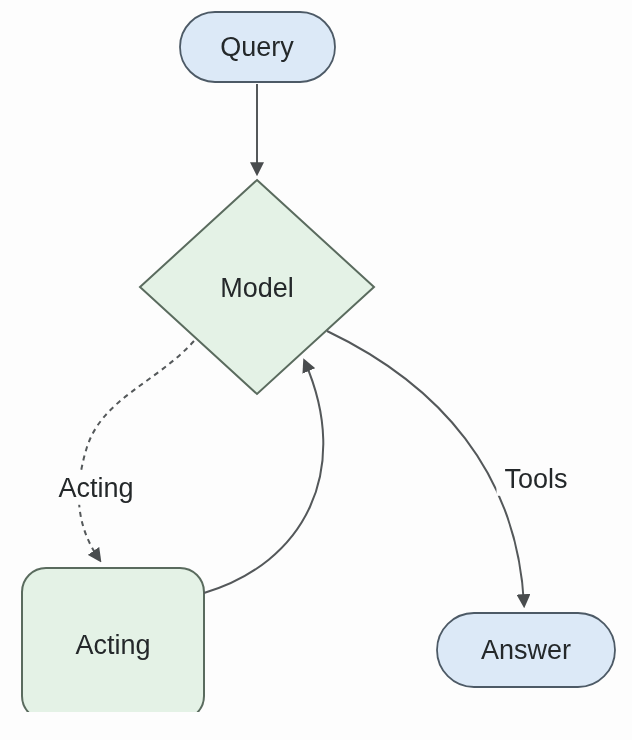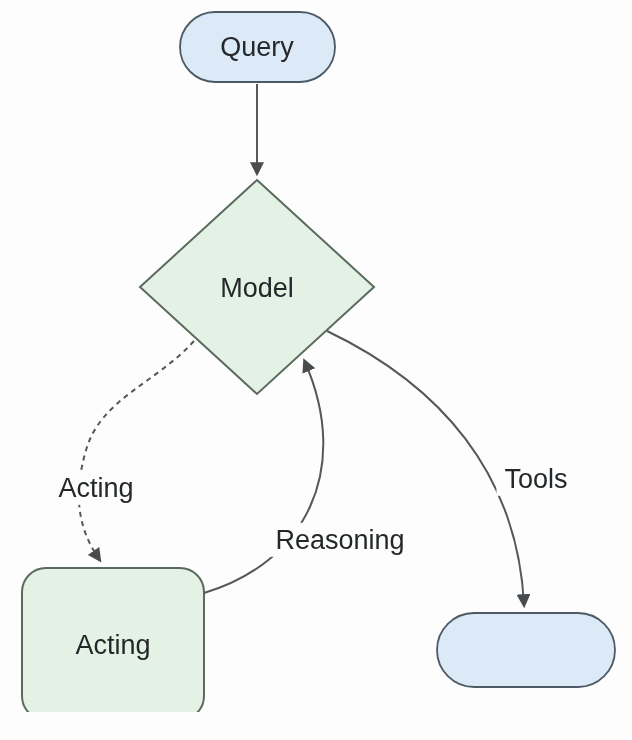--- a/index.html
+++ b/index.html
@@ -80,18 +80,18 @@
 
     <path class="edge" d="M 257 84 L 257 172" marker-end="url(#arrow)"></path>
     <path class="edge dashed" d="M 194 341 C 156 383, 103 398, 87 447 C 73 492, 77 527, 99 559" marker-end="url(#arrow)"></path>
     <path class="edge" d="M 204 593 C 305 563, 352 470, 305 362" marker-end="url(#arrow)"></path>
     <path class="edge" d="M 327 331 C 440 385, 517 473, 524 604" marker-end="url(#arrow)"></path>
   </svg>
 
   <div class="label" style="left:257px; top:47px;">Query</div>
   <div class="label" style="left:257px; top:288px;">Model</div>
   <div class="label" style="left:113px; top:645px;">Acting</div>
+  <div class="label" style="left:526px; top:650px;">Answer</div>
 
   <div class="label edge-label" style="left:96px; top:440px;">Acting</div>
-  <div class="label edge-label" style="left:340px; top:492px;">Reasoning</div>
   <div class="label edge-label" style="left:536px; top:431px;">Tools</div>
 
 </div>
 
 </body></html>

